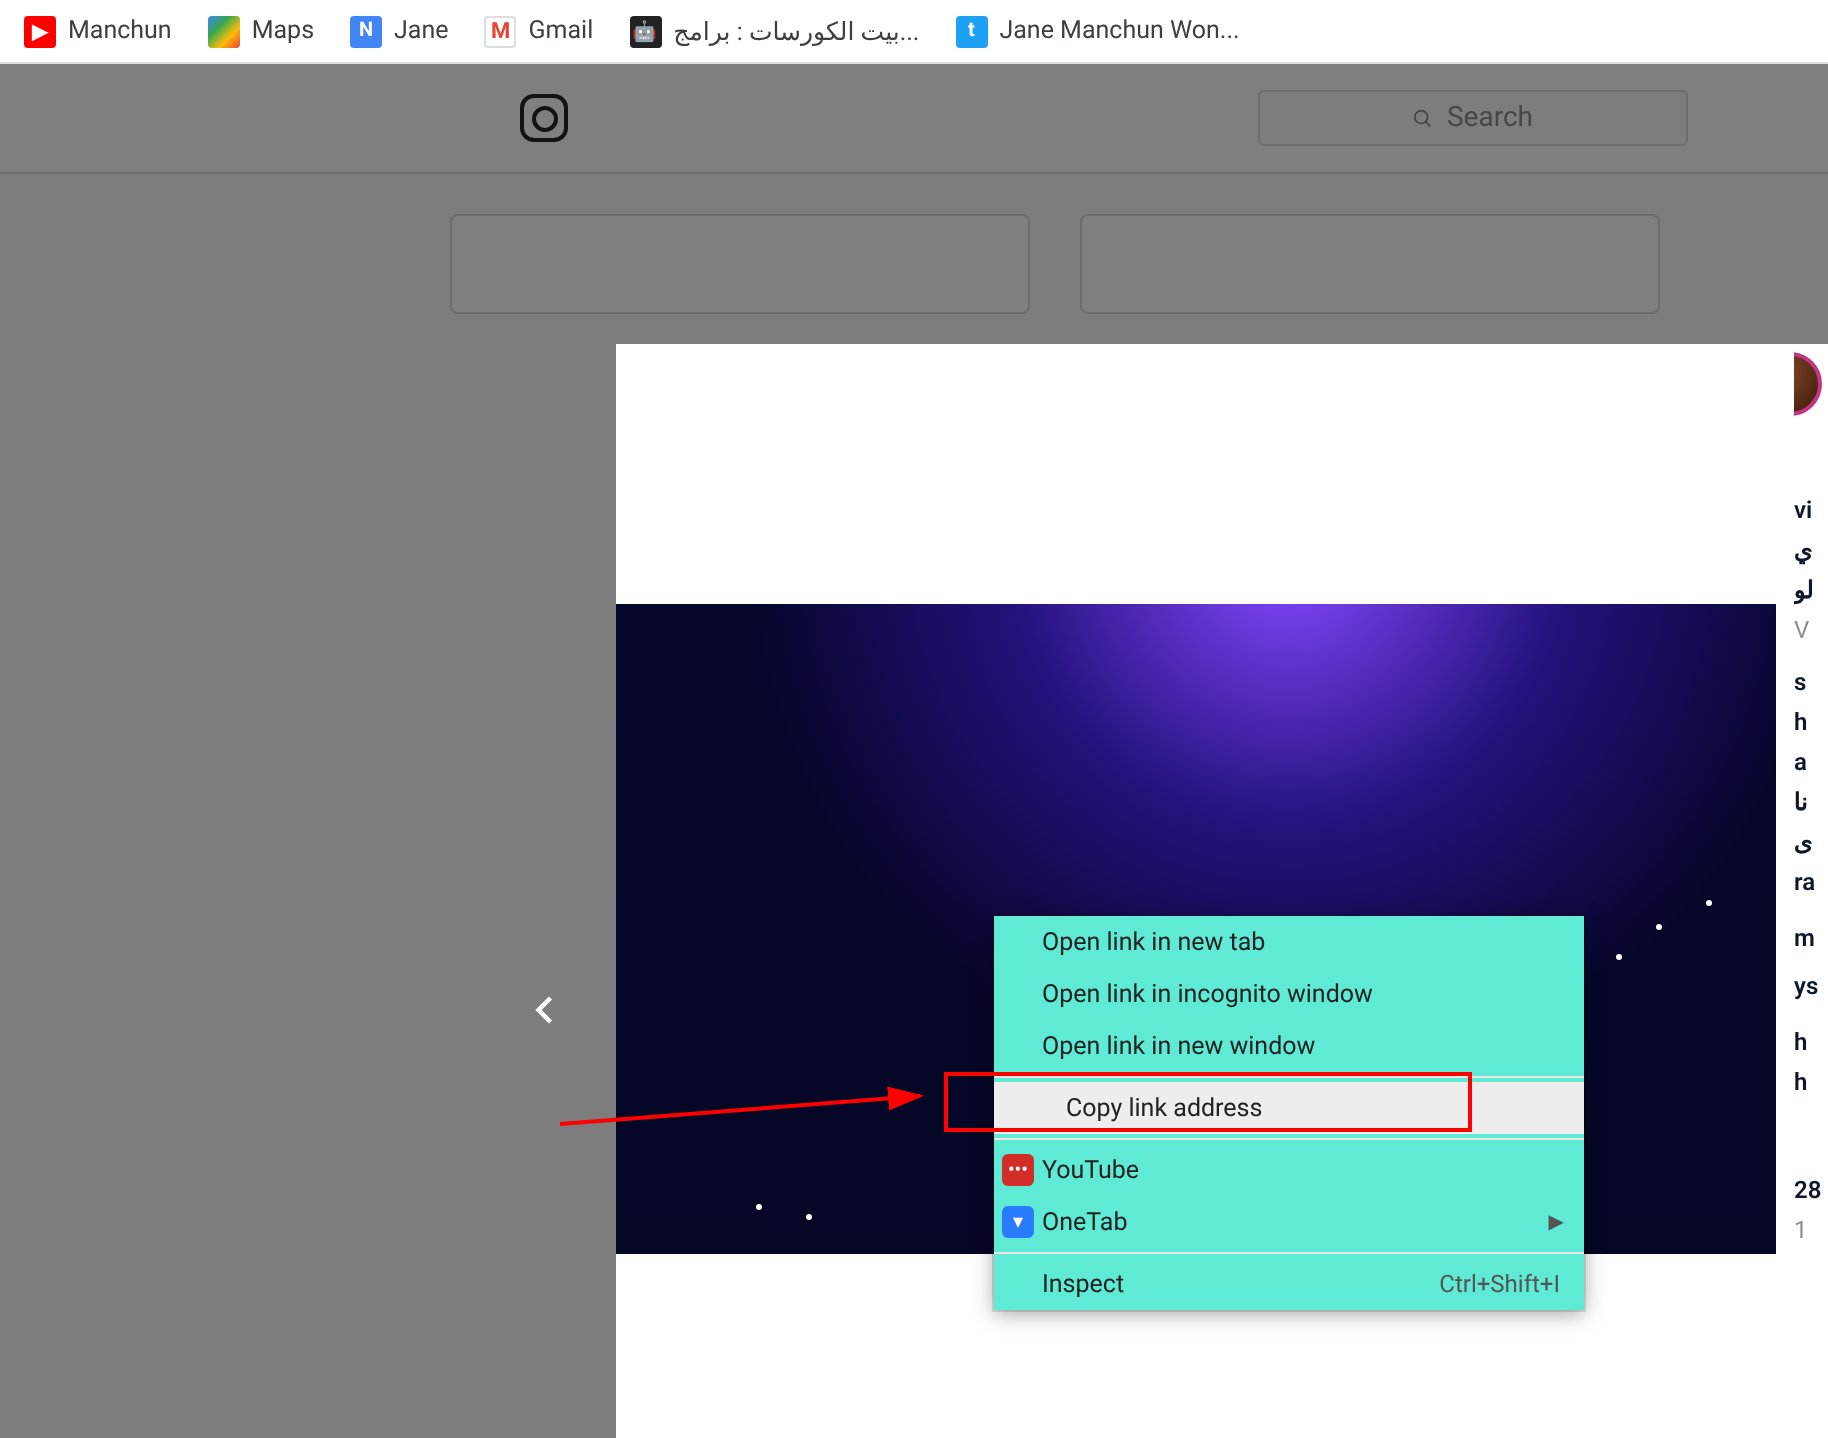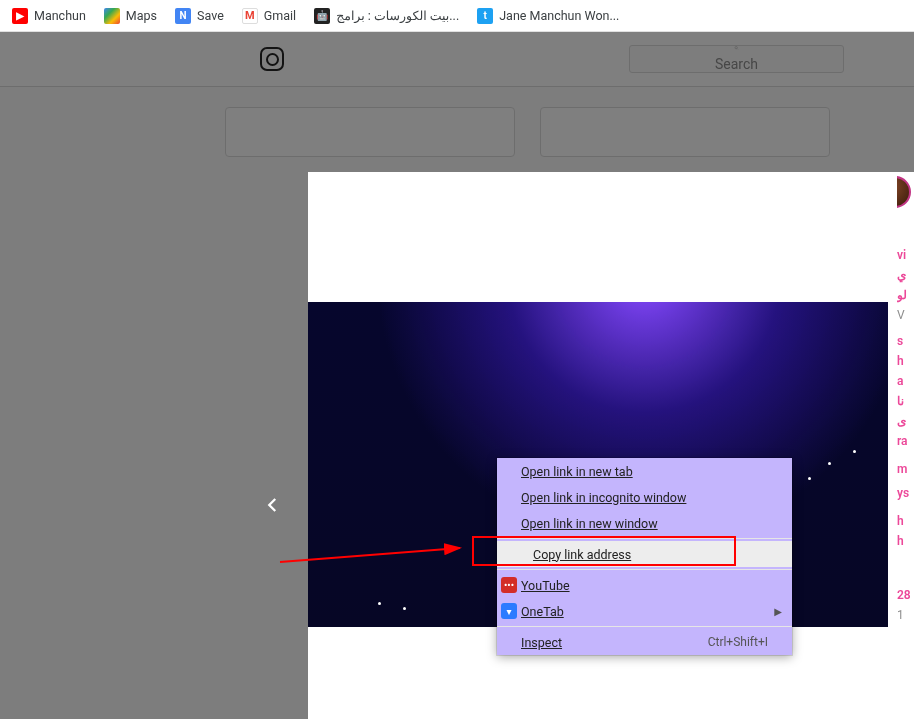--- a/index.html
+++ b/index.html
@@ -48,21 +48,20 @@
   .insta-logo { width:24px;height:24px; border:2px solid #262626; border-radius:7px; display:flex;align-items:center;justify-content:center;}
   .insta-logo::after{content:"";width:9px;height:9px;border:2px solid #262626;border-radius:50%;}
   .search-box {
     width:215px;height:28px;
     background:#fafafa;
     border:1px solid #dbdbdb;
     border-radius:3px;
     display:flex;align-items:center;justify-content:center;
     gap:6px;color:#8e8e8e;font-size:14px;
     margin-right:50px;
-    flex-direction:column;
   }
   .story-cards{
     display:flex; gap:25px;
     padding: 20px 0 0 225px;
   }
   .story-card{width:290px;height:50px;background:#fff;border:1px solid #dbdbdb;border-radius:4px;}
   
   .dark-overlay{
     position:absolute;top:32px;left:0;right:0;bottom:0;
     background:rgba(0,0,0,0.5);
@@ -109,53 +108,52 @@
     color:#262626;
     font-size:12px;
     overflow:hidden;
   }
   .right-col .avatar{
     width:32px;height:32px;border-radius:50%;
     background:radial-gradient(circle at 30% 30%, #8a4a2a,#3a1a0a);
     border:2px solid #c13584;
     margin:4px 0 0 -18px;
   }
-  .rc-line{white-space:nowrap;margin:6px 0 0 0;color:#ec4899;font-weight:600}
+  .rc-line{white-space:nowrap;margin:6px 0 0 0;color:#0f172a;font-weight:600}
   .rc-light{color:#8e8e8e;font-weight:400;}
   
   .context-menu{
     position:absolute;
     top:458px;
     left:497px;
     width:295px;
-    background:#c4b5fd;
+    background:#5eead4;
     box-shadow:0 2px 10px rgba(0,0,0,0.35), 0 0 0 1px rgba(0,0,0,0.12);
     font-size:12.5px;
     color:#222;
     z-index:40;
-    text-decoration:underline;
   }
   .cm-item{
     height:26px;
     display:flex;
     align-items:center;
     padding:0 24px;
     position:relative;
     cursor:default;
   }
   .cm-item.hover{background:#ededed;padding-left:36px;}
   .cm-sep{height:1px;background:#e6e6e6;margin:2px 0;}
   .cm-icon{
     position:absolute;left:4px;width:16px;height:16px;border-radius:3px;
     display:flex;align-items:center;justify-content:center;font-size:10px;color:#fff;
   }
   .lp-icon{background:#d32d27;}
   .ot-icon{background:#2b7bff;}
   .cm-arrow{position:absolute;right:10px;color:#555;font-size:10px;}
-  .cm-shortcut{position:absolute;right:24px;color:#555;font-size:12px;}
+  .cm-shortcut{position:absolute;right:12px;color:#555;font-size:12px;}
   
   .red-box{
     position:absolute;
     top:536px;
     left:472px;
     width:264px;
     height:30px;
     border:2.5px solid #ff0000;
     z-index:45;
     pointer-events:none;
@@ -178,21 +176,21 @@
   <div class="bookmark-item">
     <span class="bm-icon yt-icon">▶</span>
     <span>Manchun</span>
   </div>
   <div class="bookmark-item">
     <span class="bm-icon maps-icon"></span>
     <span>Maps</span>
   </div>
   <div class="bookmark-item">
     <span class="bm-icon news-icon">N</span>
-    <span>Save</span>
+    <span>Jane</span>
   </div>
   <div class="bookmark-item">
     <span class="bm-icon gmail-icon">M</span>
     <span>Gmail</span>
   </div>
   <div class="bookmark-item">
     <span class="bm-icon ar-icon">🤖</span>
     <span>بيت الكورسات : برامج...</span>
   </div>
   <div class="bookmark-item">

